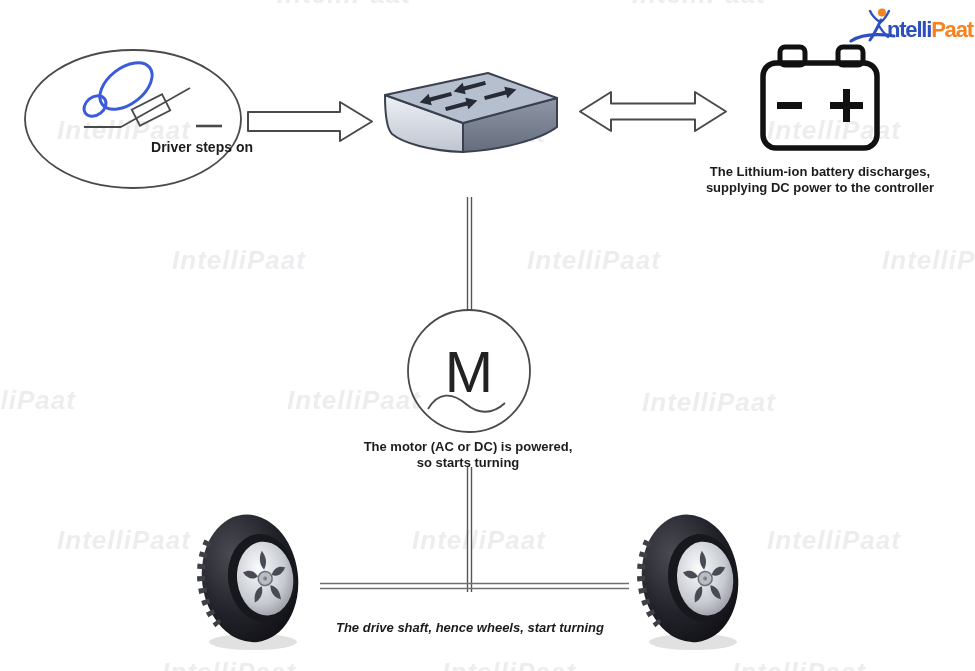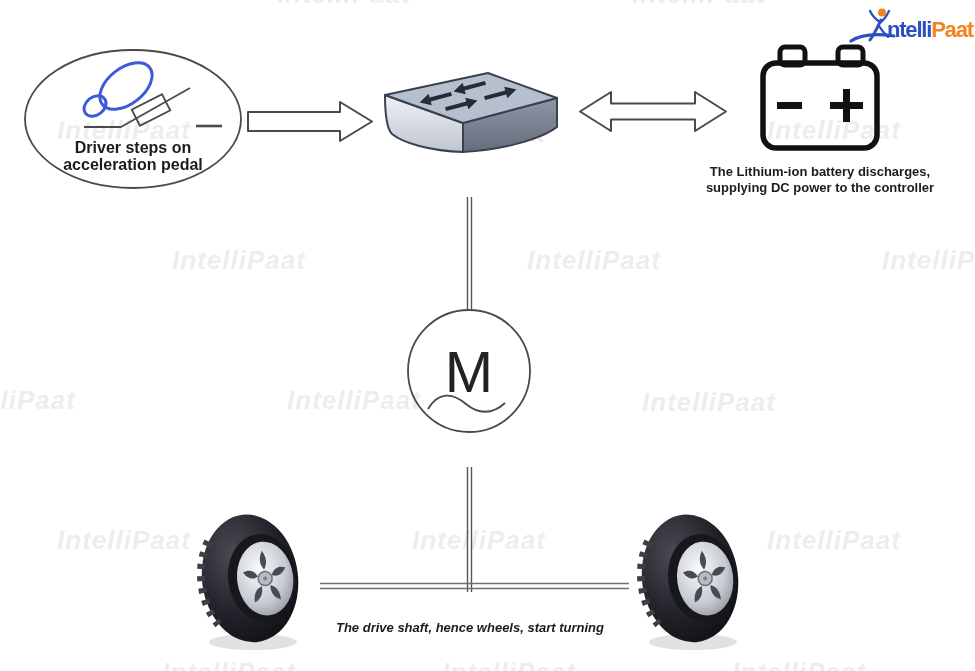--- a/index.html
+++ b/index.html
@@ -14,21 +14,21 @@
     transform:translate(-50%,-50%);
     pointer-events:none;letter-spacing:1px;margin-left:39px;
   }
   svg.layer{position:absolute;left:0;top:0;}
   .cap{
     position:absolute;text-align:center;
     font:bold 13px/16px "Liberation Sans",sans-serif;
     color:#1c1c1c;
   }
   .cap span{display:block;}
-  .cap.pedal{font-size:16px;line-height:17px;}
+  .cap.pedal{font-size:14px;line-height:17px;text-align:right;}
 </style>
 </head>
 <body>
 
 <div class="stage">
 
   <span class="wm" style="left:305px;top:-6px;">IntelliPaat</span>
   <span class="wm" style="left:660px;top:-6px;">IntelliPaat</span>
   <span class="wm" style="left:85px;top:130px;">IntelliPaat</span>
   <span class="wm" style="left:440px;top:133px;">IntelliPaat</span>
@@ -162,29 +162,32 @@
       </g>
       <circle cx="882" cy="12.5" r="4" fill="#f5831f"></circle>
       <text x="887" y="37" font-size="22" font-weight="bold" letter-spacing="-1.2" font-family="Liberation Sans, sans-serif">
         <tspan fill="#2d4fc0">ntelli</tspan><tspan fill="#f5831f">Paat</tspan>
       </text>
     </g>
   </svg>
 
   <div class="cap pedal" style="left:13px;top:139px;width:240px;">
     <span>Driver steps on</span>
-    <span>acceleration pedal</span>
   </div>
 
   <div class="cap" style="left:310px;top:168px;width:320px;">
   </div>
 
   <div class="cap" style="left:660px;top:164px;width:320px;">
     <span>The Lithium-ion battery discharges,</span>
     <span>supplying DC power to the controller</span>
   </div>
 
+  <div class="cap" style="left:308px;top:439px;width:320px;">
+    <span>The motor (AC or DC) is powered,</span>
+    <span>so starts turning</span>
+  </div>
 
   <div class="cap" style="left:310px;top:620px;width:320px;font-style:italic;">
     <span>The drive shaft, hence wheels, start turning</span>
   </div>
 
 </div>
 
 </body></html>

